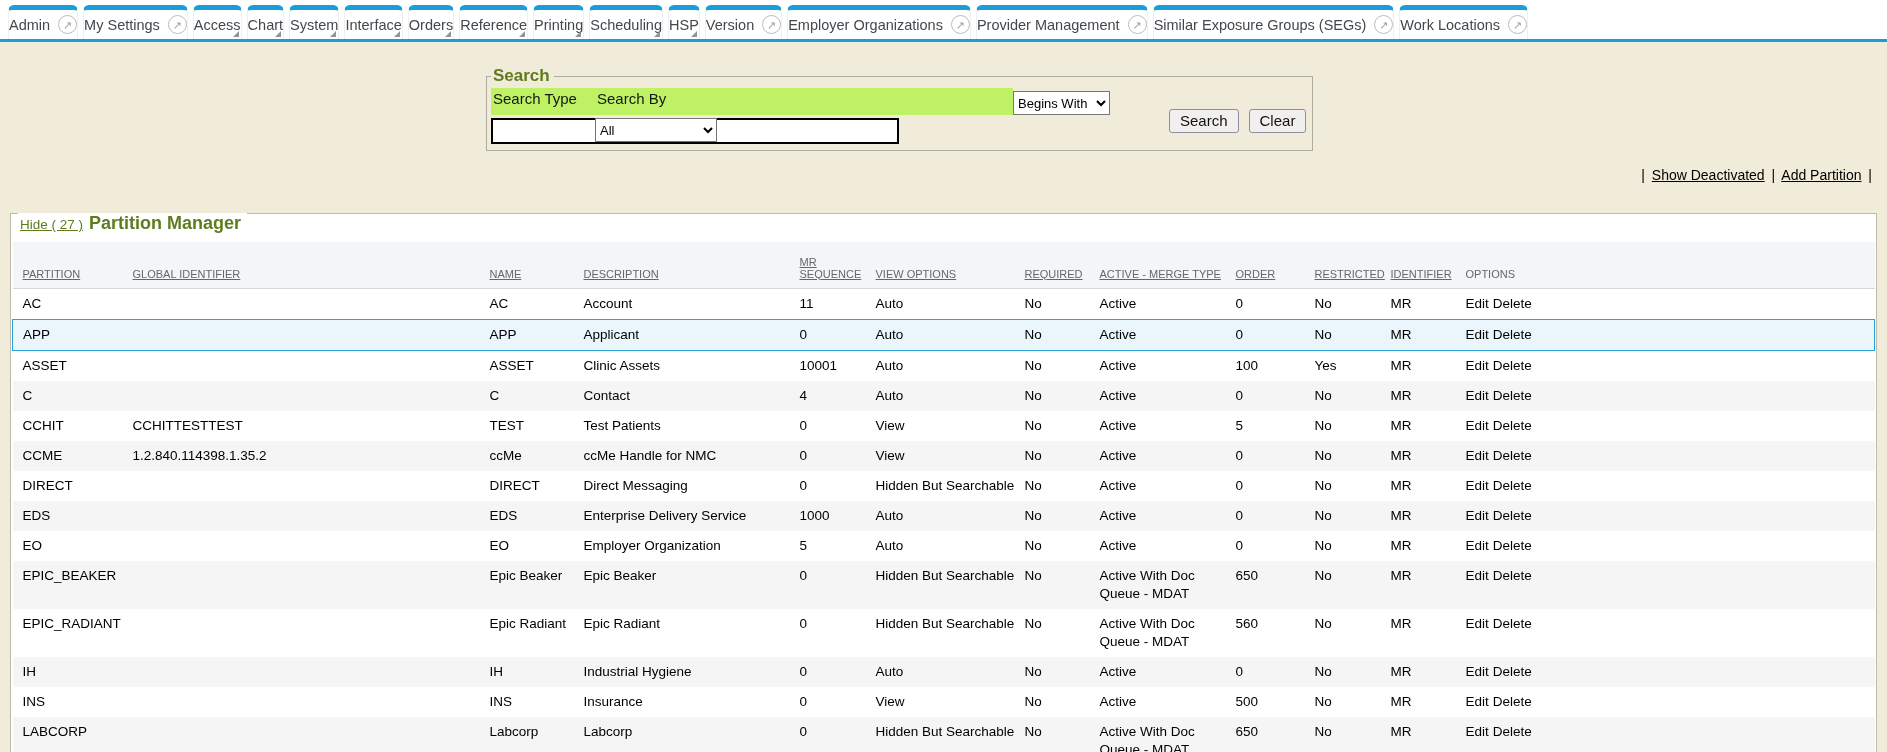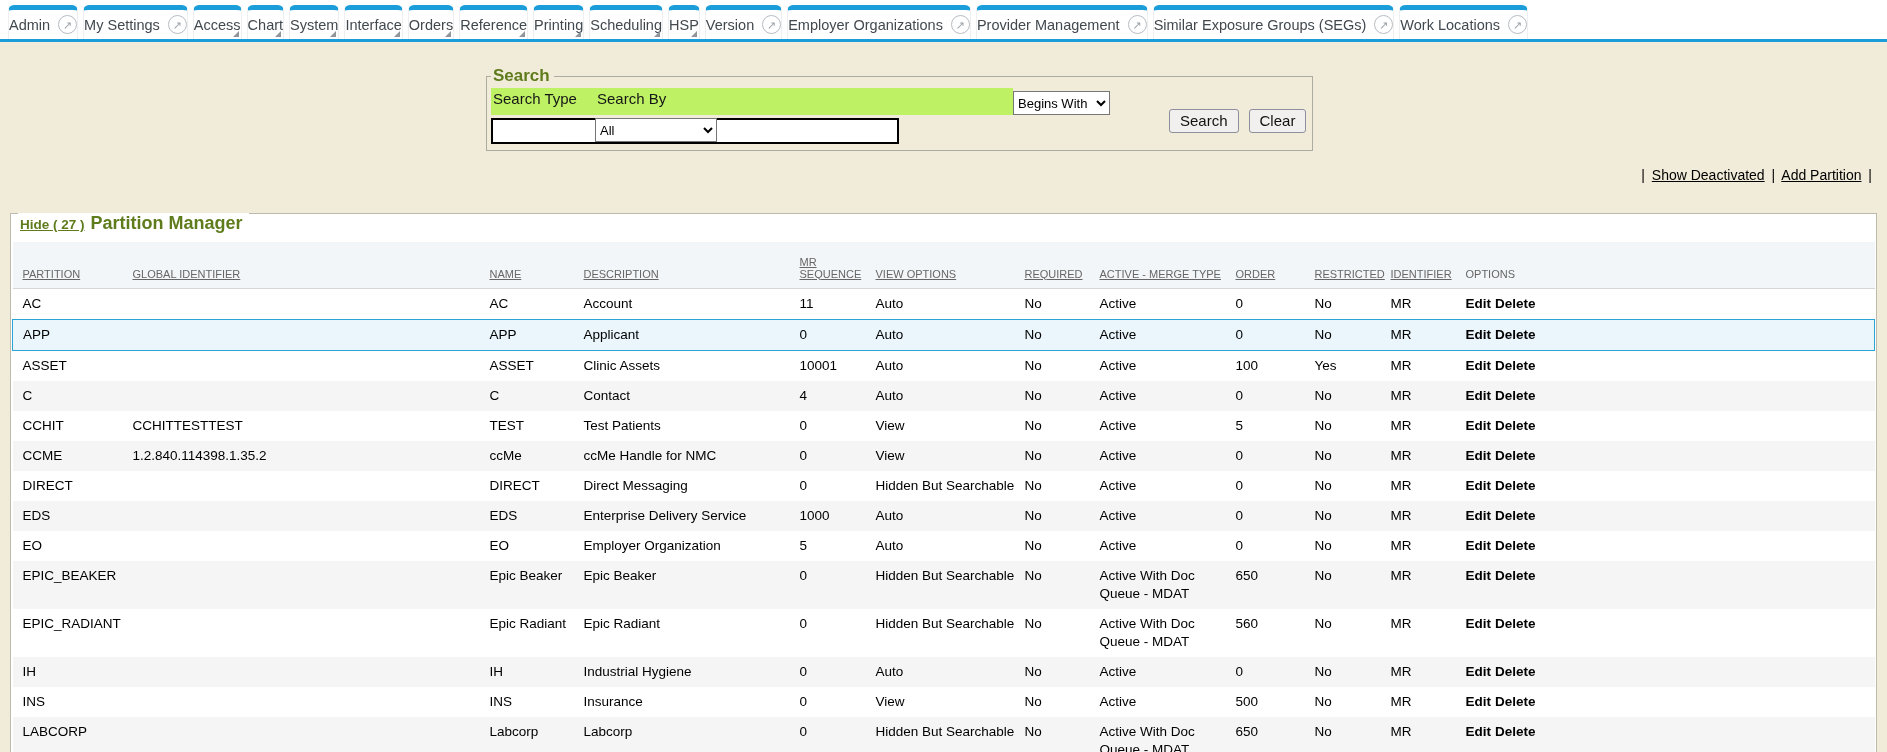--- a/index.html
+++ b/index.html
@@ -129,21 +129,21 @@
   .pm-fieldset legend {
     margin-left:6px;
     padding:0 6px 0 2px;
     display:flex;
     align-items:baseline;
     gap:6px;
     white-space:nowrap;
   }
   .hide-link {
     font-size:13.5px;
-    font-weight:bold;
+    font-weight:normal;
     color:#5f7c1d;
     text-decoration:underline;
     cursor:pointer;
     margin-top:25px;
   }
   .pm-title {
     font-size:18px;
     font-weight:bold;
     color:#5f7c1d;
   }
@@ -188,21 +188,21 @@
   .col-description    { width:216px; }
   .col-mr_sequence    { width:76px; }
   .col-view_options   { width:149px; }
   td.col-view_options { padding-right:55px; }
   .col-required       { width:75px; }
   .col-merge_type     { width:136px; }
   .col-order          { width:79px; }
   .col-restricted     { width:76px; }
   .col-identifier     { width:75px; }
   .col-options        { width:auto; }
-  .row-link { color:#000; text-decoration:none; cursor:pointer; margin-right:4px;font-weight:bold; }
+  .row-link { color:#000; text-decoration:none; cursor:pointer; margin-right:4px; }
 </style>
 </head>
 <body>
 
 <div class="navbar">
     <div class="tab">
       <span>Admin</span>
       <span class="ext-icon">↗</span>
     </div>
     <div class="tab">

